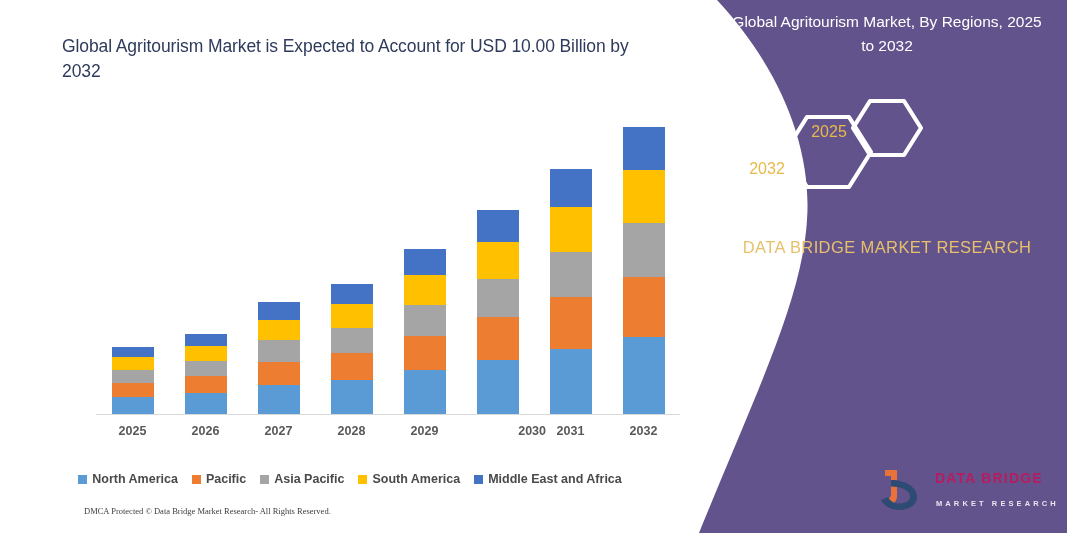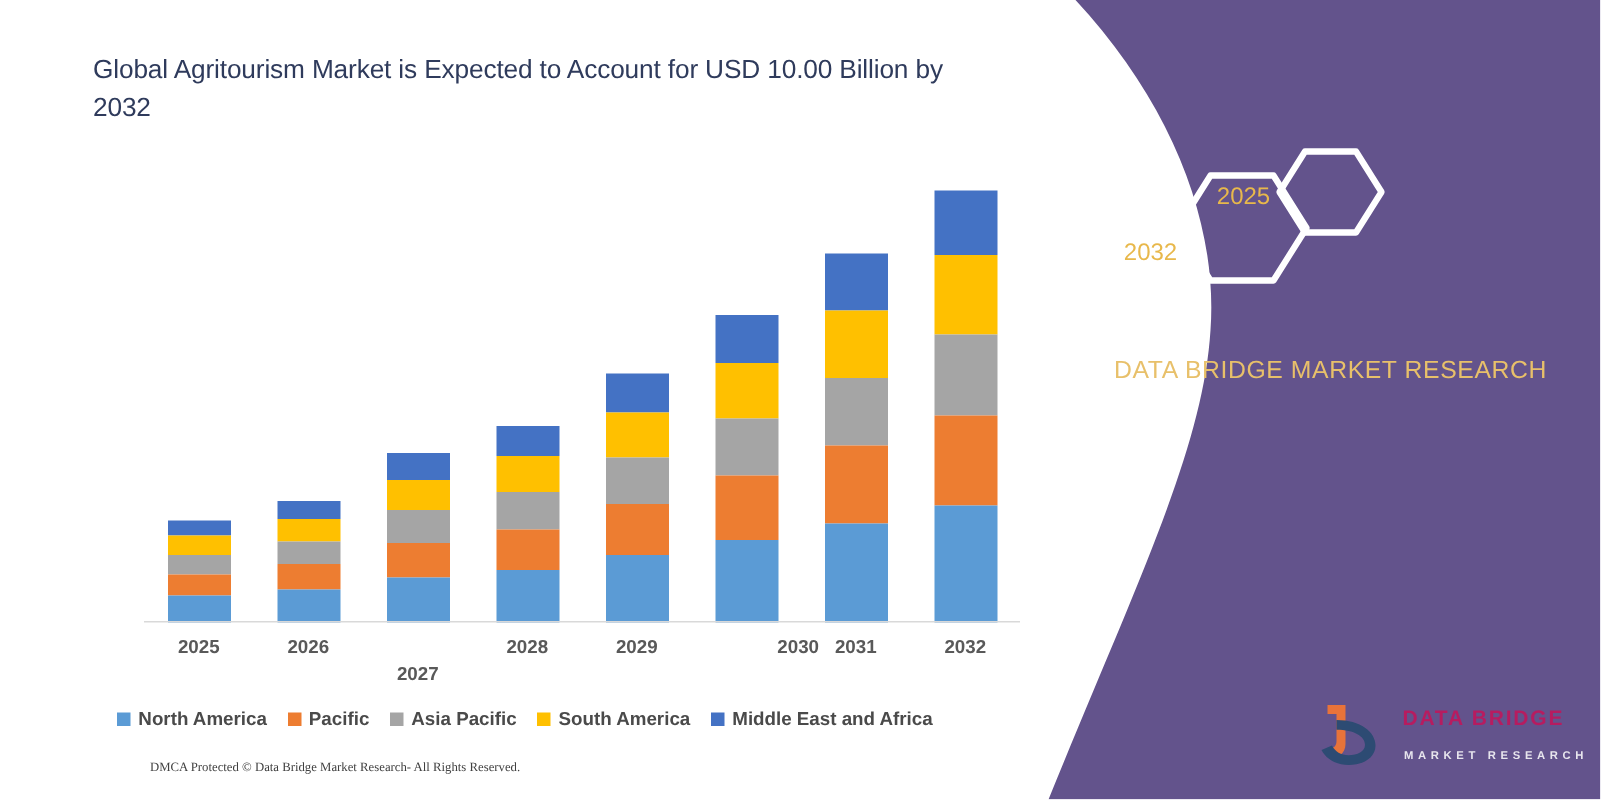--- a/index.html
+++ b/index.html
@@ -98,21 +98,21 @@
   .legend-label {
     font-size: 12.5px;
     font-weight: bold;
     color: #4a4a4a;
     white-space: nowrap;
   }
 
   
   #footer-left {
     position: absolute;
-    left: 100px;
+    left: 84px;
     top: 506px;
     font-size: 8.5px;
     color: #404040;
     font-family: "Liberation Serif", serif;
     white-space: nowrap;
   }
   #footer-right {
     position: absolute;
     left: 402px;
     top: 506px;
@@ -265,21 +265,21 @@
         <div class="seg" title="Europe 2032: 2.1" style="height: 60.4245px; background: rgb(237, 125, 49);"></div>
         <div class="seg" title="Asia Pacific 2032: 1.87" style="height: 53.8066px; background: rgb(165, 165, 165);"></div>
         <div class="seg" title="South America 2032: 1.83" style="height: 52.6557px; background: rgb(255, 192, 0);"></div>
         <div class="seg" title="Middle East and Africa 2032: 1.5" style="height: 43.1604px; background: rgb(68, 114, 196);"></div>
       </div>
     </div>
   <div id="axis-line"></div>
   <div id="x-labels">
       <div class="x-label" style="left: 1.5px;">2025</div>
       <div class="x-label" style="left: 74.5px;">2026</div>
-      <div class="x-label" style="left: 147.5px; margin-top: 18px;">2027</div>
+      <div class="x-label" style="left: 147.5px;">2027</div>
       <div class="x-label" style="left: 220.5px;">2028</div>
       <div class="x-label" style="left: 293.5px;">2029</div>
       <div class="x-label" style="left: 380px; text-align: right;">2030</div>
       <div class="x-label" style="left: 439.5px;">2031</div>
       <div class="x-label" style="left: 512.5px;">2032</div>
     </div>
 
   <div id="legend">
       <div class="legend-item">
         <span class="legend-swatch" style="background: rgb(91, 155, 213);"></span>
@@ -308,20 +308,21 @@
 
 <div id="right-panel">
 
   <svg id="purple-shape" viewBox="0 0 380 533" preserveAspectRatio="none">
     <path d="M 380 0 L 30 0
              C 95 70, 125 150, 120 220
              C 115 300, 70 390, 12 533
              L 380 533 Z" fill="#63538C"></path>
   </svg>
 
+  <div id="panel-title">Global Agritourism Market, By Regions, 2025 to 2032</div>
 
   <svg id="hex-wrap" viewBox="0 0 200 120">
 
     <polygon points="20,62 42,27 84,27 106,62 84,97 42,97" fill="none" stroke="#ffffff" stroke-width="4.2" stroke-linejoin="round"></polygon>
 
     <polygon points="88,38 105,11 139,11 156,38 139,65 105,65" fill="none" stroke="#ffffff" stroke-width="4.2" stroke-linejoin="round"></polygon>
   </svg>
 
   <div class="hex-label" id="hex-2025-label">2025</div>
   <div class="hex-label" id="hex-2032-label">2032</div>

